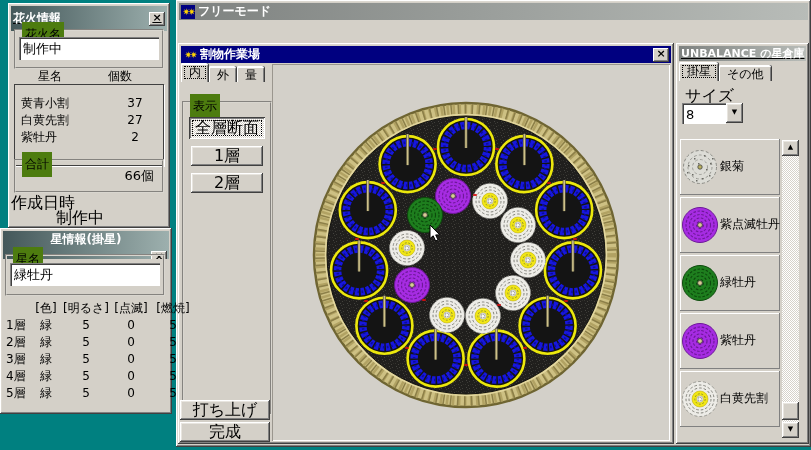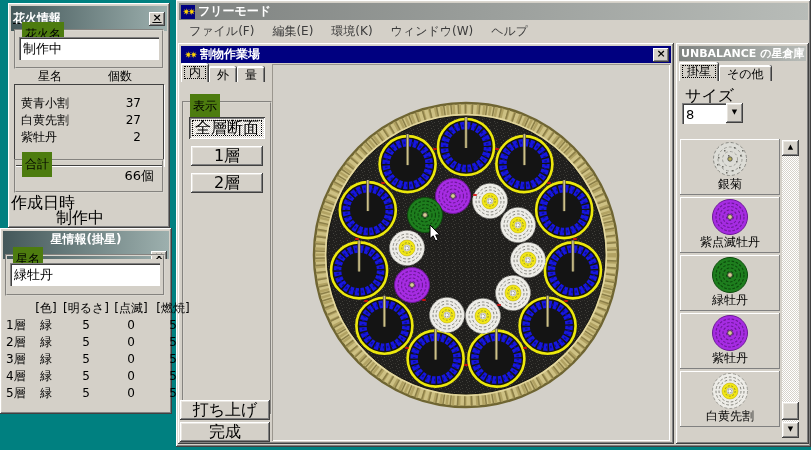--- a/index.html
+++ b/index.html
@@ -33,27 +33,27 @@
   .tab{height:15px;padding:1px 8px 0 8px;background:#d4d0c8;font-size:12px;position:relative;
     box-shadow:inset -1px 0 0 #404040,inset 1px 0 0 #fff,inset 0 2px 0 #fff,inset 0 1px 0 #fff,inset -2px 0 0 #808080;
     border-top-left-radius:2px;border-top-right-radius:2px;}
   .tab.active{height:18px;margin-top:-2px;z-index:2;outline:1px dotted #000;outline-offset:-4px;}
   .tabrow{position:absolute;display:flex;align-items:flex-end;}
   .menu-item{color:#3c3c3c;font-size:12px;white-space:nowrap;}
   .hdr{font-size:12px;position:absolute;white-space:nowrap;}
   .list-sunken{position:absolute;background:#d4d0c8;border:1px solid #404040;box-shadow:1px 1px 0 #fff;}
   .cnt-row{display:flex;height:17px;line-height:17px;padding:0 6px;}
   .cnt-name{flex:1;}
-  .cnt-num{width:36px;text-align:right;margin-right:16px;}
+  .cnt-num{width:36px;text-align:center;margin-right:4px;}
   .si-grid{display:grid;grid-template-columns:26px 32px 48px 42px 42px;}
   .si-cell{text-align:center;height:17px;line-height:17px;font-size:12px;}
   .si-layer{text-align:left;padding-left:2px;}
   .ware-item{position:relative;width:100px;height:56px;margin:0 0 2px 0;background:#d4d0c8;
     box-shadow:inset -1px -1px 0 #808080,inset 1px 1px 0 #fff;
-    display:flex;flex-direction:column;align-items:center;justify-content:flex-start;}
+    display:flex;align-items:center;justify-content:flex-start;}
   .ware-label{font-size:12px;line-height:14px;margin-top:-2px;white-space:nowrap;}
   .sb{position:absolute;width:17px;background:repeating-conic-gradient(#ffffff 0% 25%,#d6d2ca 25% 50%) 0 0/2px 2px;}
   .sb-btn{position:absolute;left:0;width:17px;height:16px;background:#d4d0c8;font-size:7px;text-align:center;
     line-height:15px;color:#000;
     box-shadow:inset -1px -1px 0 #404040,inset 1px 1px 0 #fff,inset -2px -2px 0 #808080,inset 2px 2px 0 #e8e5df;}
   .sb-thumb{position:absolute;left:0;width:17px;background:#d4d0c8;
     box-shadow:inset -1px -1px 0 #404040,inset 1px 1px 0 #fff,inset -2px -2px 0 #808080,inset 2px 2px 0 #e8e5df;}
   #canvas{position:absolute;left:94px;top:21px;width:398px;height:377px;background:#d3d0c9;
     box-shadow:inset 1px 1px 0 #9a968e,inset -1px -1px 0 #fff;}
   .combo{position:absolute;display:flex;}
@@ -64,27 +64,20 @@
 </head>
 <body>
 
 <div id="desktop">
 
   <div class="win" id="main-window" style="left:176px;top:0;width:635px;height:447px;">
     <div class="titlebar tb-gray">
       <div class="app-icon">✷✷</div>
       <span class="title-text">フリーモード</span>
     </div>
-    <div id="menu-bar" style="display:flex;gap:18px;height:20px;align-items:center;padding-left:10px;margin:1px 3px 0 3px;">
-        <span class="menu-item">ファイル(F)</span>
-        <span class="menu-item">編集(E)</span>
-        <span class="menu-item">環境(K)</span>
-        <span class="menu-item">ウィンドウ(W)</span>
-        <span class="menu-item">ヘルプ</span>
-      </div>
 
     <div id="client" style="position:absolute;left:2px;top:42px;width:631px;height:403px;">
 
       <div class="win" id="workshop" style="left:0;top:1px;width:496px;height:401px;">
         <div class="titlebar tb-blue">
           <div class="app-icon">✷✷</div>
           <span class="title-text">割物作業場</span>
           <div class="xbtn">×</div>
         </div>
 
@@ -300,21 +293,21 @@
               <rect x="109.2" y="118.1" width="3.6" height="1.8" fill="#d40f0f"></rect>
               <rect x="161.2" y="84.1" width="3.6" height="1.8" fill="#d40f0f"></rect>
               <rect x="201.2" y="130.1" width="3.6" height="1.8" fill="#d40f0f"></rect>
               <rect x="150.2" y="235.1" width="3.6" height="1.8" fill="#d40f0f"></rect>
               <rect x="225.2" y="240.1" width="3.6" height="1.8" fill="#d40f0f"></rect>
               <polygon points="0,0 0,13.5 3.2,10.8 5.6,16 8,14.9 5.7,9.9 9.8,9.9" transform="translate(158,161)" fill="#fff" stroke="#000" stroke-width="1"></polygon>
             </svg>
         </div>
       </div>
 
-      <div class="win" id="warehouse" style="left:498px;top:1px;width:133px;height:401px;">
+      <div class="win" id="warehouse" style="left:498px;top:1px;width:133px;height:401px;text-decoration:underline;">
         <div class="titlebar tb-gray" style="height:15px;">
           <span class="title-text" style="font-size:11px;">UNBALANCE の星倉庫</span>
         </div>
         <div class="tabrow" id="wh-tabs" style="left:3px;top:21px;">
             <div class="tab active">掛星</div>
             <div class="tab">その他</div>
           </div>
         <div class="static" style="left:9px;top:43px;">サイズ</div>
         <div class="combo" style="left:6px;top:60px;">
           <div class="field combo-field">8</div>

